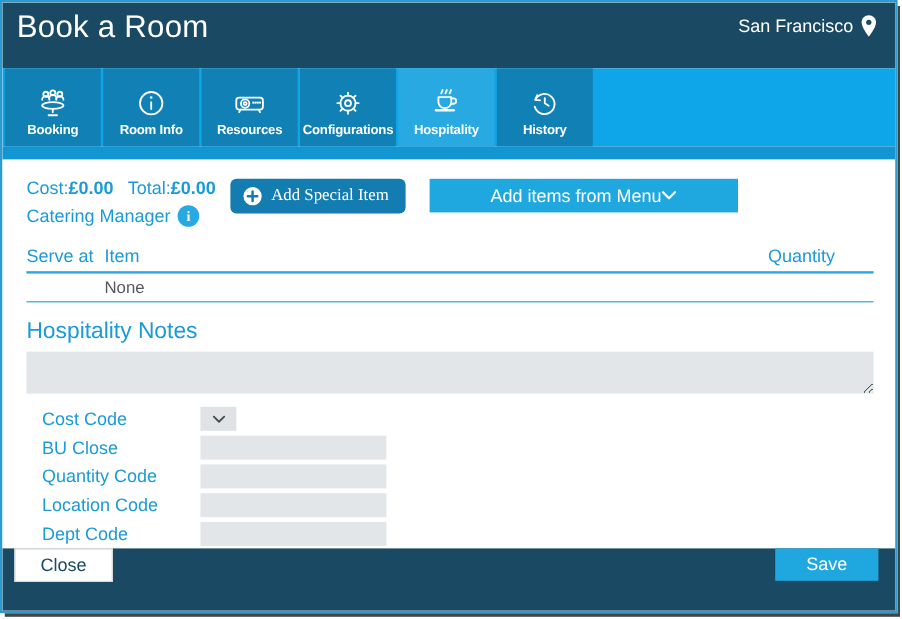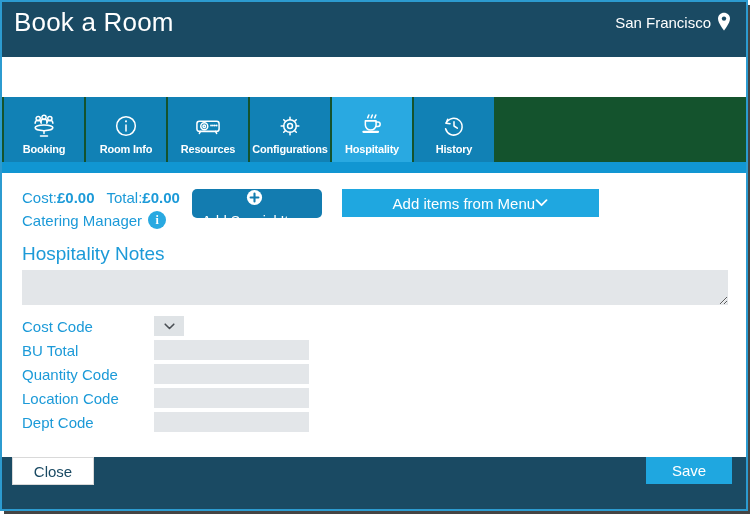--- a/index.html
+++ b/index.html
@@ -14,21 +14,21 @@
   
   .header {
     height:55px; background:#1a4a63; color:#fff; flex:0 0 auto;
     display:flex; align-items:center; justify-content:space-between;
     padding:0 14px 15px 12px;
   }
   .title { font-size:26px; font-weight:400; letter-spacing:.2px; }
   .location { display:flex; align-items:center; gap:5px; font-size:15px; }
   .location svg { display:block; }
   
-  .tabs { height:65px; background:#14532d; display:flex; gap:2px; padding-left:2px; flex:0 0 auto;margin-top:40px; }
+  .tabs { height:65px; background:#0ea5e9; display:flex; gap:2px; padding-left:2px; flex:0 0 auto; }
   .tab {
     width:80px; height:65px; background:#1181b5; color:#fff; cursor:pointer;
     display:flex; flex-direction:column; align-items:center; justify-content:flex-end;
     padding-bottom:7px;
   }
   .tab.active { background:#29a9e1; }
   .tab-icon { height:34px; display:flex; align-items:center; justify-content:center; }
   .tab-label { font-size:11px; font-weight:700; letter-spacing:-.2px; white-space:nowrap; }
   .accent-bar { height:11px; background:#1196d2; flex:0 0 auto; }
   
@@ -39,23 +39,22 @@
   .totals-line b { font-weight:700; }
   .totals-line .sep { display:inline-block; width:8px; }
   .catering-line { color:#1c9ad8; font-size:15px; margin-top:5px; display:flex; align-items:center; gap:6px; }
   .info-icon {
     width:18px; height:18px; border-radius:50%; background:#29a9e1; color:#fff;
     font-size:12px; font-weight:700; font-family:"Liberation Serif", serif;
     display:inline-flex; align-items:center; justify-content:center; cursor:pointer;
   }
   .add-special {
     margin-left:12px; height:29px; background:#137cb0; color:#fff; border:none; border-radius:5px;
-    font-size:14px; font-family:Liberation Sans, sans-serif; padding:0 14px 0 10px; display:flex; align-items:center; gap:7px;
+    font-size:14px; font-family:Liberation Serif, serif; padding:0 14px 0 10px; display:flex; align-items:center; gap:7px;
     cursor:pointer;
-    flex-direction:column;
   }
   .menu-select {
     margin-left:20px; width:257px; height:28px; background:#1fa7e0; color:#fff;
     font-size:15px; display:flex; align-items:center; justify-content:center;
     padding:0 10px 0 10px; cursor:pointer;
   }
   
   .items-table { margin-top:16px; font-size:15px; }
   .t-head, .t-row { display:flex; align-items:flex-end; }
   .t-head { color:#1c9ad8; padding-bottom:4px; border-bottom:2px solid #29a9e1; }
@@ -65,21 +64,21 @@
   .c-qty { width:88px; flex:0 0 auto; }
   
   .notes-label { color:#1c9ad8; font-size:19px; margin-top:14px; }
   .notes-area {
     display:block; width:100%; height:35px; margin-top:5px; background:#e3e6e9;
     border:none; resize:both; font-family:inherit; font-size:14px; color:#333; padding:4px 6px;
   }
   
   .codes { margin-top:9px; }
   .code-row { display:flex; align-items:center; height:24px; }
-  .code-label { width:132px; flex:0 0 auto; color:#1c9ad8; font-size:15px; }
+  .code-label { width:132px; flex:0 0 auto; color:#1c9ad8; font-size:15px;margin-left:13px; }
   .code-input {
     width:155px; height:20px; background:#e3e6e9; border:none; font-family:inherit;
     font-size:13px; color:#333; padding:0 5px;
   }
   .code-select {
     width:30px; height:20px; background:#dfe3e6; display:flex; align-items:center; justify-content:center;
     cursor:pointer;
   }
   
   .footer {
@@ -212,35 +211,47 @@
         <div class="menu-select">
           <span>Add items from Menu</span>
           <span style="display:flex;">
             <svg width="13" height="8" viewBox="0 0 13 8" fill="none" stroke="#fff" stroke-width="1.8">
               <path d="M1.5 1.2l5 5 5-5"></path>
             </svg>
           </span>
         </div>
       </div>
 
+      <div class="items-table">
+        <div class="t-head">
+          <span class="c-serve">Serve at</span>
+          <span class="c-item">Item</span>
+          <span class="c-qty">Quantity</span>
+        </div>
+        <div class="t-row">
+          <span class="c-serve"></span>
+          <span class="c-item">None</span>
+          <span class="c-qty"></span>
+        </div>
+      </div>
 
       <div class="notes-label">Hospitality Notes</div>
       <textarea class="notes-area" value="" style=""></textarea>
 
       <div class="codes">
         <div class="code-row">
           <span class="code-label">Cost Code</span>
           <span class="code-select">
             <svg width="11" height="7" viewBox="0 0 11 7" fill="none" stroke="#4a4f54" stroke-width="1.6">
               <path d="M1.2 1.2l4.3 4.3 4.3-4.3"></path>
             </svg>
           </span>
         </div>
         <div class="code-row">
-          <span class="code-label">BU Total</span>
+          <span class="code-label">BU Close</span>
           <input class="code-input" value="" style="">
         </div>
         <div class="code-row">
           <span class="code-label">Quantity Code</span>
           <input class="code-input" value="" style="">
         </div>
         <div class="code-row">
           <span class="code-label">Location Code</span>
           <input class="code-input" value="" style="">
         </div>

